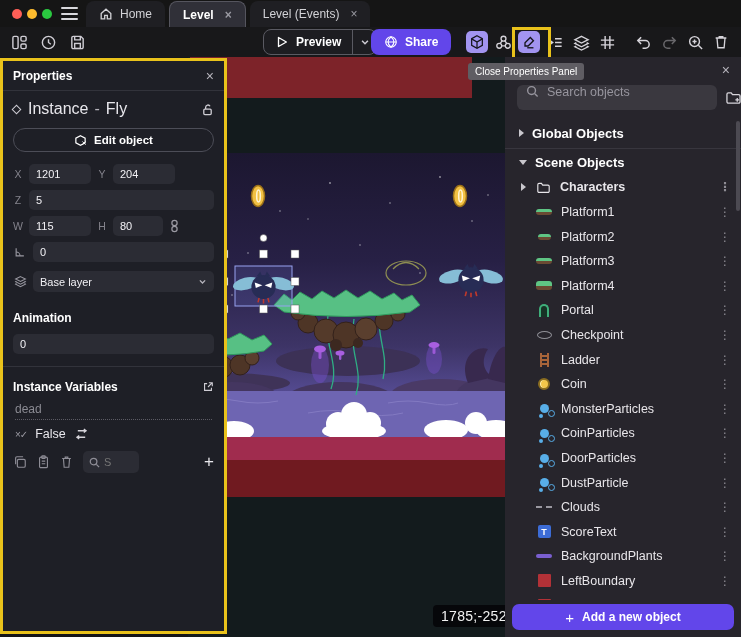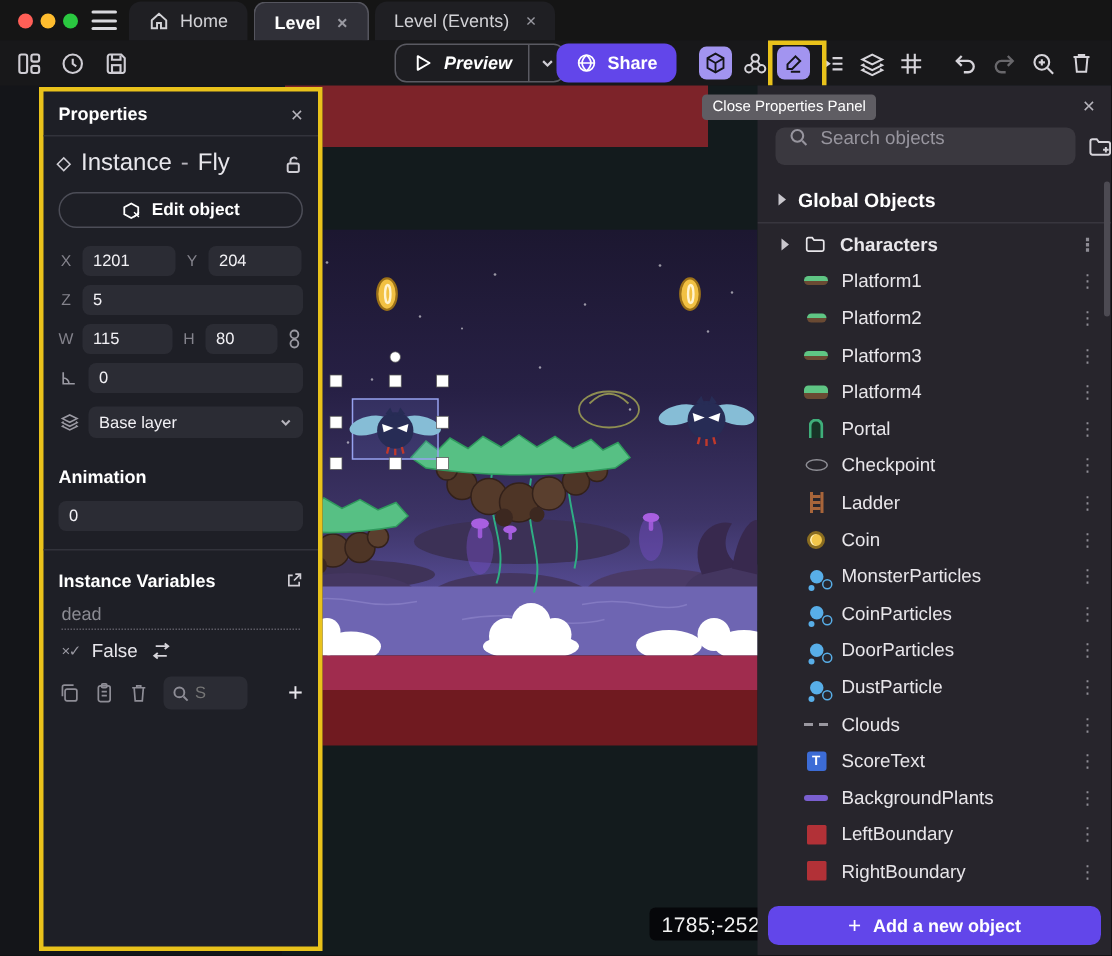--- a/index.html
+++ b/index.html
@@ -19,40 +19,40 @@
   .tab { height:26px; display:flex; align-items:center; gap:7px; padding:0 13px; border-radius:8px 8px 0 0; font-size:12px; color:#d2d2d6; background:#1f1f23; }
   .tab.active { background:#303038; border:1px solid #55555e; border-bottom:none; color:#fff; font-weight:bold; }
   .tab .x { color:#9a9aa2; font-size:12px; margin-left:4px; cursor:pointer; }
 
   
   .toolbar { position:absolute; left:0; top:27px; width:741px; height:30px; background:#18181a; }
   .tb-left { position:absolute; left:8px; top:4px; display:flex; gap:7px; }
   .tb-btn { width:22px; height:22px; display:flex; align-items:center; justify-content:center; border-radius:5px; color:#cfcdd4; cursor:pointer; }
   .tb-btn svg { display:block; }
   .tb-btn.active { background:#a294f0; color:#15151a; }
-  .preview-btn { position:absolute; left:263px; top:2px; height:26px; display:flex; align-items:center; border:1px solid #5a5a62; border-radius:8px; background:#1d1d21; color:#fff; cursor:pointer;font-style:italic; }
+  .preview-btn { position:absolute; left:263px; top:2px; height:26px; display:flex; align-items:center; border:1px solid #5a5a62; border-radius:8px; background:#1d1d21; color:#fff; cursor:pointer; }
   .preview-main { display:flex; align-items:center; gap:7px; padding:0 11px; font-size:12px; font-weight:bold; }
   .preview-caret { width:24px; height:100%; display:flex; align-items:center; justify-content:center; border-left:1px solid #5a5a62; color:#cfcdd4; }
   .share-btn { position:absolute; left:371px; top:2px; height:26px; display:flex; align-items:center; gap:7px; padding:0 13px; background:#6246ea; border-radius:8px; color:#fff; font-size:12px; font-weight:bold; cursor:pointer; }
   .tb-right { position:absolute; left:466px; top:4px; display:flex; gap:4px; align-items:center; }
   .tb-sep { width:6px; }
   .pen-highlight { position:relative; }
   .pen-highlight::after { content:""; position:absolute; left:-6px; top:-4px; width:33px; height:31px; border:3px solid #e9c21b; pointer-events:none; }
   .dim { opacity:.42; }
 
   
   .scene { position:absolute; left:188px; top:57px; width:553px; height:580px; background:#131b1d; }
   .scene-redtop { position:absolute; left:2px; top:0; width:282px; height:41px; background:#7d2329; }
   .scene-sky { position:absolute; left:0; top:96px; width:317px; height:284px; }
   .scene-crimson { position:absolute; left:0; top:380px; width:317px; height:23px; background:#a02c4e; }
   .scene-darkred { position:absolute; left:0; top:403px; width:317px; height:37px; background:#701a20; }
   .coord-label { position:absolute; left:245px; top:548px; background:rgba(5,5,8,.88); color:#f2f2f2; font-size:14px; padding:3px 8px; border-radius:4px; letter-spacing:.3px; }
 
   
-  .props { position:absolute; left:0; top:58px; width:189px; height:576px; background:#1e1f26; border:3px solid #e9c21b; color:#e8e7ec;margin-left:26px; }
+  .props { position:absolute; left:0; top:58px; width:227px; height:576px; background:#1e1f26; border:3px solid #e9c21b; color:#e8e7ec; }
   .props-head { display:flex; align-items:center; justify-content:space-between; padding:8px 10px 7px; border-bottom:1px solid #32333b; }
   .props-title { font-size:12px; font-weight:bold; color:#fff; }
   .x-close { color:#b6b4bc; font-size:14px; line-height:1; cursor:pointer; }
   .inst-row { display:flex; align-items:center; gap:8px; padding:9px 10px 6px; font-size:16px; }
   .inst-row .grow { flex:1; display:flex; gap:6px; }
   .diamond { width:7px; height:7px; border:1.4px solid #cfcdd4; transform:rotate(45deg); }
   .edit-btn { margin:4px 10px 9px; height:24px; border:1px solid #4c4d57; border-radius:12px; display:flex; align-items:center; justify-content:center; gap:7px; font-size:11.5px; font-weight:bold; color:#fff; cursor:pointer; }
   .frow { display:flex; align-items:center; gap:6px; padding:3px 10px; }
   .flabel { width:10px; font-size:10.5px; color:#84838c; flex:none; text-align:center; }
   .finput { height:20px; background:#2b2c34; border-radius:5px; font-size:11px; color:#f2f1f5; display:flex; align-items:center; padding:0 7px; cursor:text; }
@@ -542,20 +542,24 @@
           </svg>
       </span>
     </div>
 
     <div class="olist">
       <div class="orow section">
         <span class="caret-r"></span>
         <span>Global Objects</span>
       </div>
       <div class="sect-div"></div>
+      <div class="orow section">
+        <span class="caret-d"></span>
+        <span>Scene Objects</span>
+      </div>
 
       <div class="orow child bold">
         <span class="caret-r" style="margin-left:-14px"></span>
         <span class="obj-icon">
           <svg width="15" height="13" viewBox="0 0 18 16" fill="none" stroke="#e8e6ea" stroke-width="1.4">
               <path d="M2 4.5A1.5 1.5 0 0 1 3.5 3h3l1.5 2h6.5A1.5 1.5 0 0 1 16 6.5v6a1.5 1.5 0 0 1-1.5 1.5h-11A1.5 1.5 0 0 1 2 12.5z"></path>
             </svg>
         </span>
         <span>Characters</span>
         <span class="kebab">⋮</span>

